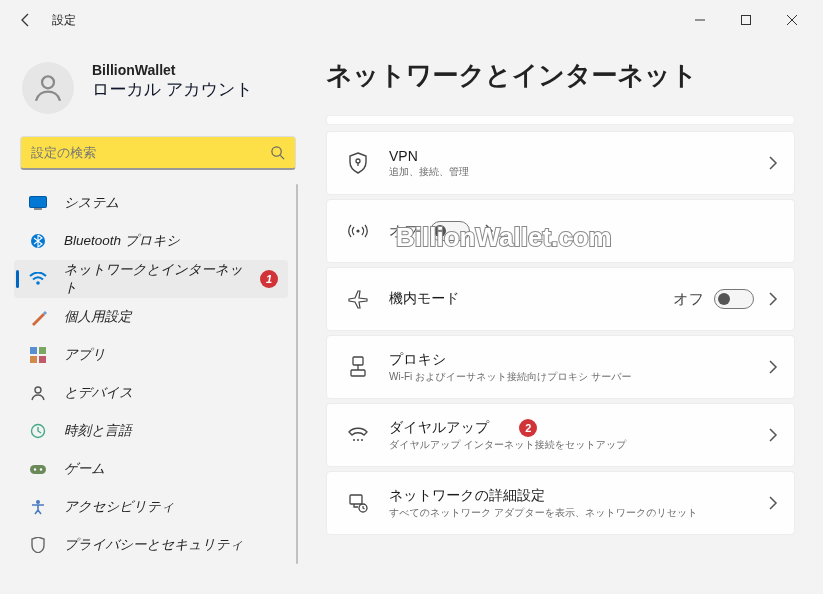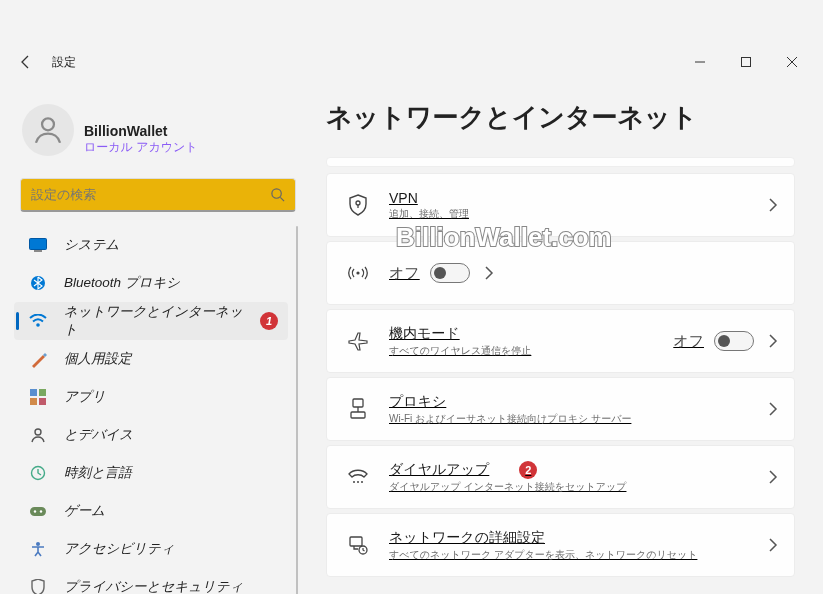--- a/index.html
+++ b/index.html
@@ -1,47 +1,47 @@
 <!DOCTYPE html>
 <html><head>
 <meta charset="utf-8">
 <style>
 * { margin: 0; padding: 0; box-sizing: border-box; font-family: "Segoe UI", "Yu Gothic UI", Meiryo, sans-serif; }
 body { width: 823px; height: 594px; background: #f3f3f3; overflow: hidden; position: relative; }
-.titlebar { height: 40px; display: flex; align-items: center; padding: 0 8px; margin-top: 42px; }
+.titlebar { height: 40px; display: flex; align-items: center; padding: 0 8px; }
 .back-btn { width: 36px; height: 36px; display: flex; align-items: center; justify-content: center; border-radius: 4px; }
 .app-title { margin-left: 8px; font-size: 12px; color: #222; }
 .win-controls { margin-left: auto; display: flex; gap: 0; }
 .win-btn { width: 46px; height: 32px; display: flex; align-items: center; justify-content: center; color: #333; }
 
 .main { display: flex; height: 554px; }
 .sidebar { width: 310px; padding: 12px 8px 0 14px; display: flex; flex-direction: column; }
-.user-row { display: flex; align-items: flex-end; padding: 10px 8px 18px 8px; gap: 10px; }
+.user-row { display: flex; align-items: flex-start; padding: 10px 8px 18px 8px; gap: 18px; }
 .avatar { width: 52px; height: 52px; border-radius: 50%; background: #e6e6e6; display: flex; align-items: center; justify-content: center; }
 .username { font-size: 14px; font-weight: 600; color: #222; }
-.usertype { font-size: 12px; color: #8b5cf6; }
-
-.search-box { margin: 4px 6px 14px 6px; height: 34px; background: #eab308; border: 1px solid #ddd; border-bottom: 2px solid #999; border-radius: 4px; display: flex; align-items: center; padding: 0 10px; }
+.usertype { font-size: 17px; color: #0f172a; }
+
+.search-box { margin: 4px 6px 14px 6px; height: 34px; background: #fde047; border: 1px solid #ddd; border-bottom: 2px solid #999; border-radius: 4px; display: flex; align-items: center; padding: 0 10px; }
 .search-box input { flex: 1; border: none; outline: none; font-size: 13px; color: #555; background: transparent; }
 
 .nav-wrap { position: relative; }
 .nav-scroll-line { position: absolute; right: 4px; top: 0; bottom: 0; width: 2px; background: #c0c0c0; border-radius: 1px; }
 
 .nav { list-style: none; padding-right: 14px; font-style: italic; }
 .nav li { display: flex; align-items: center; height: 38px; padding: 0 10px 0 14px; border-radius: 4px; font-size: 13.5px; color: #222; cursor: default; position: relative; }
 .nav li .nicon { width: 20px; height: 20px; margin-right: 16px; display: flex; align-items: center; justify-content: center; }
 .nav li.selected { background: #eaeaea; }
 .nav li.selected::before { content: ""; position: absolute; left: 2px; top: 10px; bottom: 10px; width: 3px; background: #0067c0; border-radius: 2px; }
 .badge-marker { width: 18px; height: 18px; border-radius: 50%; background: #d13438; color: #fff; font-size: 11px; font-weight: 600; display: flex; align-items: center; justify-content: center; margin-left: 6px; }
 
 .content { flex: 1; padding: 18px 28px 0 16px; overflow: hidden; }
 .page-title { font-size: 26px; font-weight: 600; color: #222; margin-bottom: 22px; }
 .cards { display: flex; flex-direction: column; gap: 4px; }
 .card-sliver { height: 10px; background: #fefefe; border: 1px solid #eee; border-radius: 4px; margin-bottom: 2px; }
-.card { background: #fefefe; border: 1px solid #ececec; border-radius: 4px; padding: 14px 16px 14px 18px; display: flex; align-items: center; min-height: 64px; text-decoration: underline; }
+.card { background: #fefefe; border: 1px solid #ececec; border-radius: 4px; padding: 14px 16px 14px 18px; display: flex; align-items: center; min-height: 64px; }
 .cicon { width: 26px; display: flex; align-items: center; justify-content: center; margin-right: 18px; color: #333; }
 .ctext { flex: 1; }
 .ctitle { font-size: 14px; color: #1a1a1a; }
 .cdesc { font-size: 10px; color: #6b6b6b; margin-top: 1px; }
 .toggle-label { font-size: 15px; color: #444; margin-right: 10px; }
 .toggle { width: 40px; height: 20px; border-radius: 10px; border: 1px solid #777; background: #f5f5f5; position: relative; margin-right: 14px; }
 .toggle::after { content: ""; position: absolute; width: 12px; height: 12px; background: #555; border-radius: 50%; top: 3px; left: 3px; }
 .chev { color: #555; }
 
 .watermark { position: absolute; top: 218px; left: 396px; font-size: 26px; font-weight: 700; pointer-events: none; }
@@ -237,21 +237,20 @@
       </div>
 
       <div class="card">
         <div class="cicon">
             <svg width="22" height="20" viewBox="0 0 22 20">
               <path d="M2 10l6-1 3-7h2l-1 7 8 1v2l-8 1 1 6h-2l-3-6-6-1z" fill="none" stroke="#444" stroke-width="1.2"></path>
             </svg>
           </div>
         <div class="ctext">
             <div class="ctitle">機内モード</div>
-            <div class="cdesc">すべてのワイヤレス通信を停止</div>
           </div>
         <span class="toggle-label">オフ</span>
         <div class="toggle"></div>
         <svg class="chev" width="10" height="14">
             <path d="M2 1l6 6-6 6" stroke="#555" stroke-width="1.5" fill="none"></path>
           </svg>
       </div>
 
       <div class="card">
         <div class="cicon">

